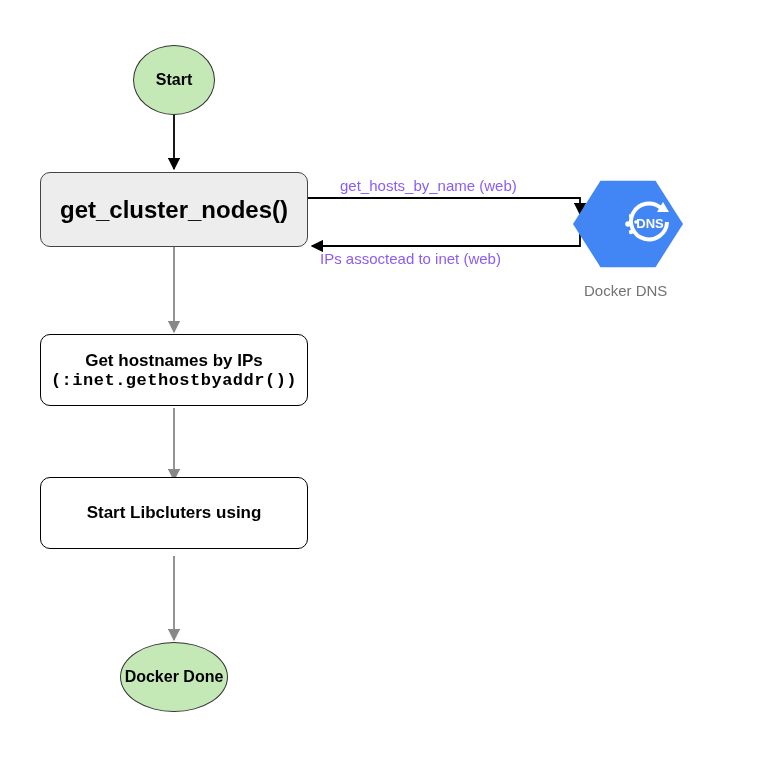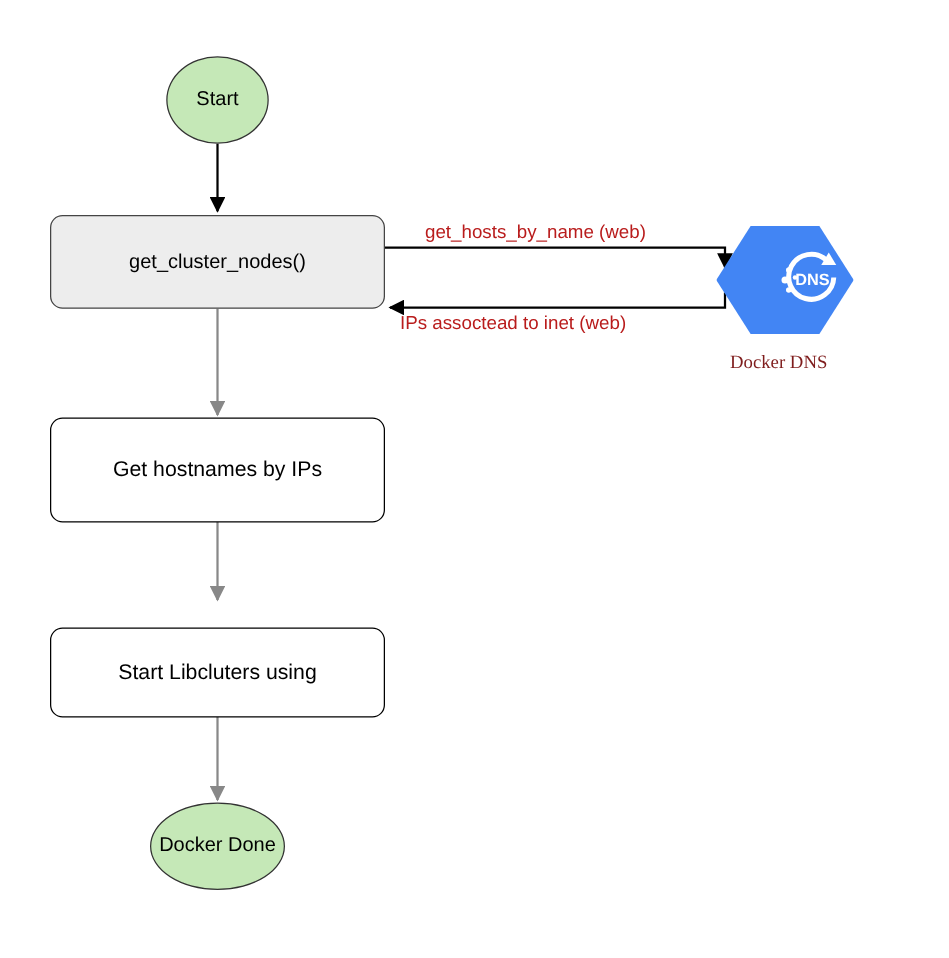--- a/index.html
+++ b/index.html
@@ -11,20 +11,21 @@
       height: 766px;
       position: relative;
     }
     .node {
       position: absolute;
       display: flex;
       align-items: center;
       justify-content: center;
       text-align: left;
       box-sizing: border-box;
+      font-weight: bold;
     }
     .ellipse {
       border-radius: 50%;
       background: #c5e8b7;
       border: 1.5px solid #333;
     }
     .box {
       border-radius: 10px;
       background: #ffffff;
       border: 1.5px solid #000;
@@ -45,27 +46,26 @@
       width: 110px;
       height: 96px;
       display: flex;
       align-items: center;
       justify-content: flex-end;
       color: #a16207;
     }
     .dns-label {
       position: absolute;
       font-size: 15px;
-      color: #7f1d1d;
-      font-family: Liberation Serif, serif;
+      color: #737373;
     }
     .edge-label {
       position: absolute;
       font-size: 15px;
-      color: #b91c1c;
+      color: #8b5cf6;
       white-space: nowrap;
       text-align: center;
     }
     svg.arrows {
       position: absolute;
       top: 0;
       left: 0;
       width: 759px;
       height: 766px;
       pointer-events: none;
@@ -95,28 +95,29 @@
   <path d="M 308 198 L 580 198 L 580 214" stroke="#000" stroke-width="1.8" fill="none" marker-end="url(#arrow-black)"></path>
 
   <path d="M 580 234 L 580 246 L 312 246" stroke="#000" stroke-width="1.8" fill="none" marker-end="url(#arrow-black)"></path>
 </svg>
 
 <div class="node ellipse" style="left:133px; top:45px; width:82px; height:70px;">
   <span style="font-size:16px;">Start</span>
 </div>
 
 <div class="node box box-gray" style="left:40px; top:172px; width:268px; height:75px;">
-  <span style="font-size:16px;">get_cluster_nodes()</span>
+  <span style="font-size:24px;">get_cluster_nodes()</span>
 </div>
 
-<div class="node box" style="left:40px; top:334px; width:268px; height:84px; flex-direction:column;">
+<div class="node box" style="left:40px; top:334px; width:268px; height:72px; flex-direction:column;">
   <span style="font-size:17px;">Get hostnames by IPs</span>
+  <span style="font-size:17px; font-family: 'Courier New', monospace; letter-spacing:0.5px;">(:inet.gethostbyaddr())</span>
 </div>
 
-<div class="node box" style="left:40px; top:502px; width:268px; height:72px; flex-direction:column;">
+<div class="node box" style="left:40px; top:477px; width:268px; height:72px; flex-direction:column;">
   <span style="font-size:17px;">Start Libcluters using</span>
 </div>
 
 <div class="node ellipse" style="left:120px; top:642px; width:108px; height:70px;">
   <span style="font-size:16px;">Docker Done</span>
 </div>
 
 <div class="hexagon" style="left:573px; top:176px;"></div>
 <div class="dns-content" style="left:573px; top:176px;">
   <svg width="70" height="60" viewBox="0 0 70 60">

